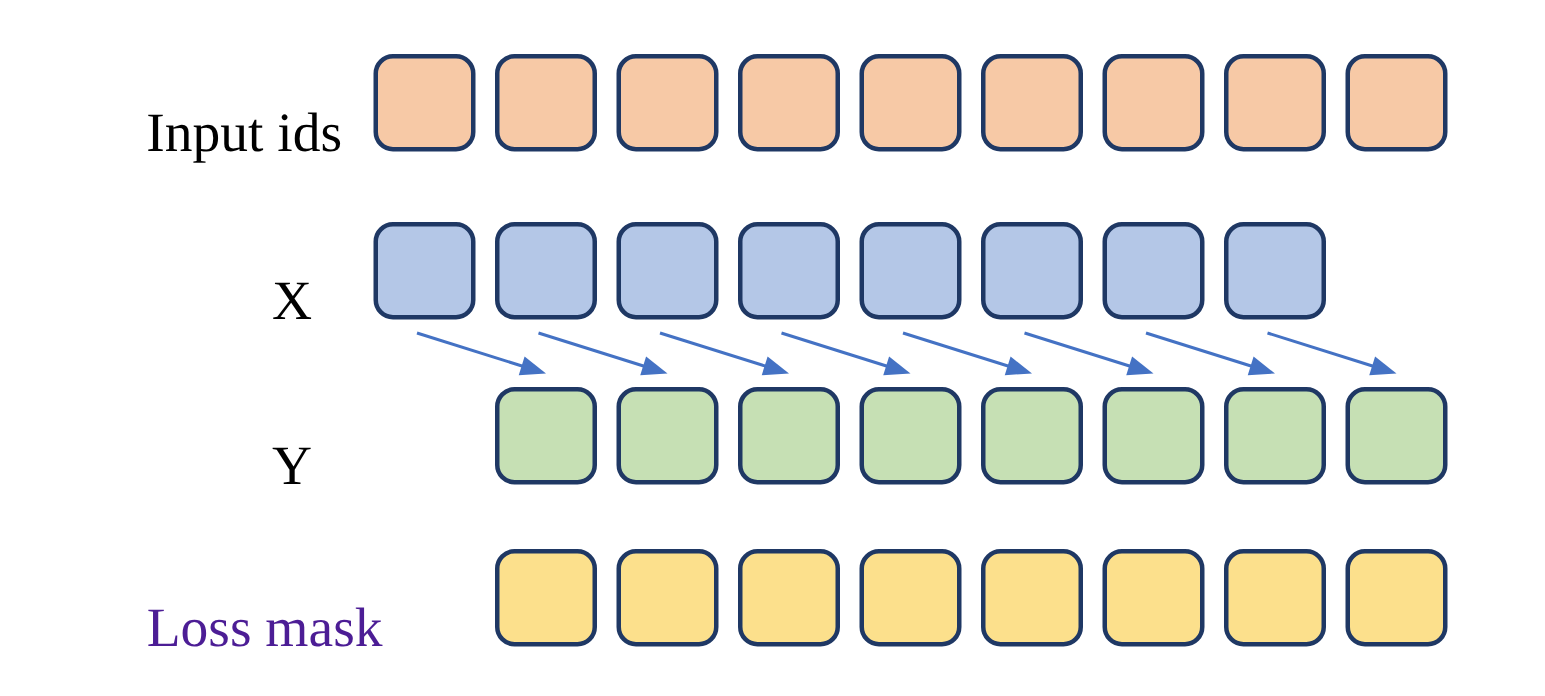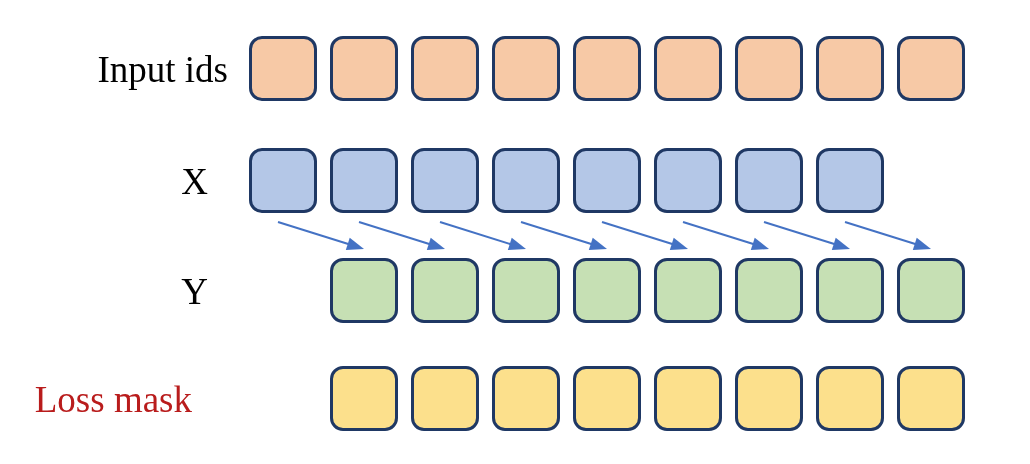--- a/index.html
+++ b/index.html
@@ -17,20 +17,21 @@
   }
   .row-label {
     position: absolute;
     text-align: right;
     color: #000000;
     font-family: "Liberation Serif", "DejaVu Serif", serif;
     font-size: 37px;
     line-height: 1;
     white-space: nowrap;
     transform: translateY(-50%);
+    margin-top: 20px;
   }
   .cell {
     position: absolute;
     box-sizing: border-box;
     border-style: solid;
     border-width: 3px;
     border-radius: 13px;
   }
   .arrow-layer {
     position: absolute;
@@ -103,21 +104,21 @@
       <div class="cell" style="left: 816px; top: 148px; width: 68px; height: 65px; background: rgb(180, 199, 231); border-color: rgb(31, 56, 100); border-width: 3px; border-radius: 13px;"></div>
       <div class="row-label" style="right: 822px; top: 291px; color: rgb(0, 0, 0); font-size: 37px;">Y</div>
       <div class="cell" style="left: 330px; top: 258px; width: 68px; height: 65px; background: rgb(198, 224, 180); border-color: rgb(31, 56, 100); border-width: 3px; border-radius: 13px;"></div>
       <div class="cell" style="left: 411px; top: 258px; width: 68px; height: 65px; background: rgb(198, 224, 180); border-color: rgb(31, 56, 100); border-width: 3px; border-radius: 13px;"></div>
       <div class="cell" style="left: 492px; top: 258px; width: 68px; height: 65px; background: rgb(198, 224, 180); border-color: rgb(31, 56, 100); border-width: 3px; border-radius: 13px;"></div>
       <div class="cell" style="left: 573px; top: 258px; width: 68px; height: 65px; background: rgb(198, 224, 180); border-color: rgb(31, 56, 100); border-width: 3px; border-radius: 13px;"></div>
       <div class="cell" style="left: 654px; top: 258px; width: 68px; height: 65px; background: rgb(198, 224, 180); border-color: rgb(31, 56, 100); border-width: 3px; border-radius: 13px;"></div>
       <div class="cell" style="left: 735px; top: 258px; width: 68px; height: 65px; background: rgb(198, 224, 180); border-color: rgb(31, 56, 100); border-width: 3px; border-radius: 13px;"></div>
       <div class="cell" style="left: 816px; top: 258px; width: 68px; height: 65px; background: rgb(198, 224, 180); border-color: rgb(31, 56, 100); border-width: 3px; border-radius: 13px;"></div>
       <div class="cell" style="left: 897px; top: 258px; width: 68px; height: 65px; background: rgb(198, 224, 180); border-color: rgb(31, 56, 100); border-width: 3px; border-radius: 13px;"></div>
-      <div class="row-label" style="right: 838px; top: 399px; color: #b91c1c; font-size: 37px;">Loss mask</div>
+      <div class="row-label" style="right: 775px; top: 399px; color: #4c1d95; font-size: 37px;">Loss mask</div>
       <div class="cell" style="left: 330px; top: 366px; width: 68px; height: 65px; background: rgb(252, 224, 140); border-color: rgb(31, 56, 100); border-width: 3px; border-radius: 13px;"></div>
       <div class="cell" style="left: 411px; top: 366px; width: 68px; height: 65px; background: rgb(252, 224, 140); border-color: rgb(31, 56, 100); border-width: 3px; border-radius: 13px;"></div>
       <div class="cell" style="left: 492px; top: 366px; width: 68px; height: 65px; background: rgb(252, 224, 140); border-color: rgb(31, 56, 100); border-width: 3px; border-radius: 13px;"></div>
       <div class="cell" style="left: 573px; top: 366px; width: 68px; height: 65px; background: rgb(252, 224, 140); border-color: rgb(31, 56, 100); border-width: 3px; border-radius: 13px;"></div>
       <div class="cell" style="left: 654px; top: 366px; width: 68px; height: 65px; background: rgb(252, 224, 140); border-color: rgb(31, 56, 100); border-width: 3px; border-radius: 13px;"></div>
       <div class="cell" style="left: 735px; top: 366px; width: 68px; height: 65px; background: rgb(252, 224, 140); border-color: rgb(31, 56, 100); border-width: 3px; border-radius: 13px;"></div>
       <div class="cell" style="left: 816px; top: 366px; width: 68px; height: 65px; background: rgb(252, 224, 140); border-color: rgb(31, 56, 100); border-width: 3px; border-radius: 13px;"></div>
       <div class="cell" style="left: 897px; top: 366px; width: 68px; height: 65px; background: rgb(252, 224, 140); border-color: rgb(31, 56, 100); border-width: 3px; border-radius: 13px;"></div>
     </div>
 

